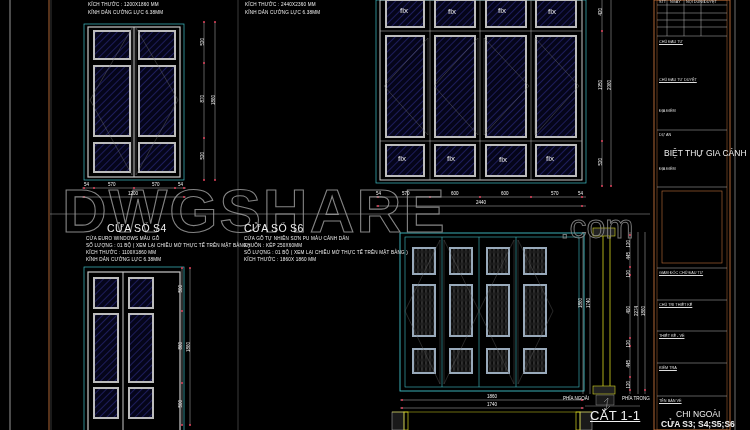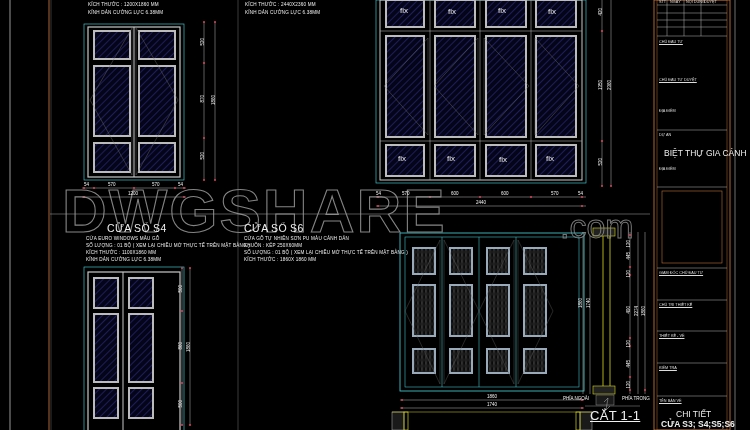--- a/index.html
+++ b/index.html
@@ -307,14 +307,14 @@
 <div class="t tb" style="left:659px;top:78px;">CHỦ ĐẦU TƯ DUYỆT</div>
 <div class="t tb" style="left:659px;top:109px;text-decoration:none;">ĐỊA ĐIỂM</div>
 <div class="t tb" style="left:659px;top:133px;text-decoration:none;">DỰ ÁN</div>
 <div class="t tbbig" style="left:664px;top:148px;">BIỆT THỰ GIA CÁNH</div>
 <div class="t tb" style="left:659px;top:167px;text-decoration:none;">ĐỊA ĐIỂM</div>
 <div class="t tb" style="left:659px;top:271px;">GIÁM ĐỐC CHỦ ĐẦU TƯ</div>
 <div class="t tb" style="left:659px;top:303px;">CHỦ TRÌ THIẾT KẾ</div>
 <div class="t tb" style="left:659px;top:334px;">THIẾT KẾ - VẼ</div>
 <div class="t tb" style="left:659px;top:366px;">KIỂM TRA</div>
 <div class="t tb" style="left:659px;top:399px;">TÊN BẢN VẼ</div>
-<div class="t tbbig" style="left:676px;top:409px;">CHI TIẾT</div>
+<div class="t tbbig" style="left:676px;top:409px;">CHI NGOÀI</div>
 <div class="t tbbig" style="left:661px;top:419px;font-weight:bold;">CỬA S3; S4;S5;S6</div>
 
 </body></html>

